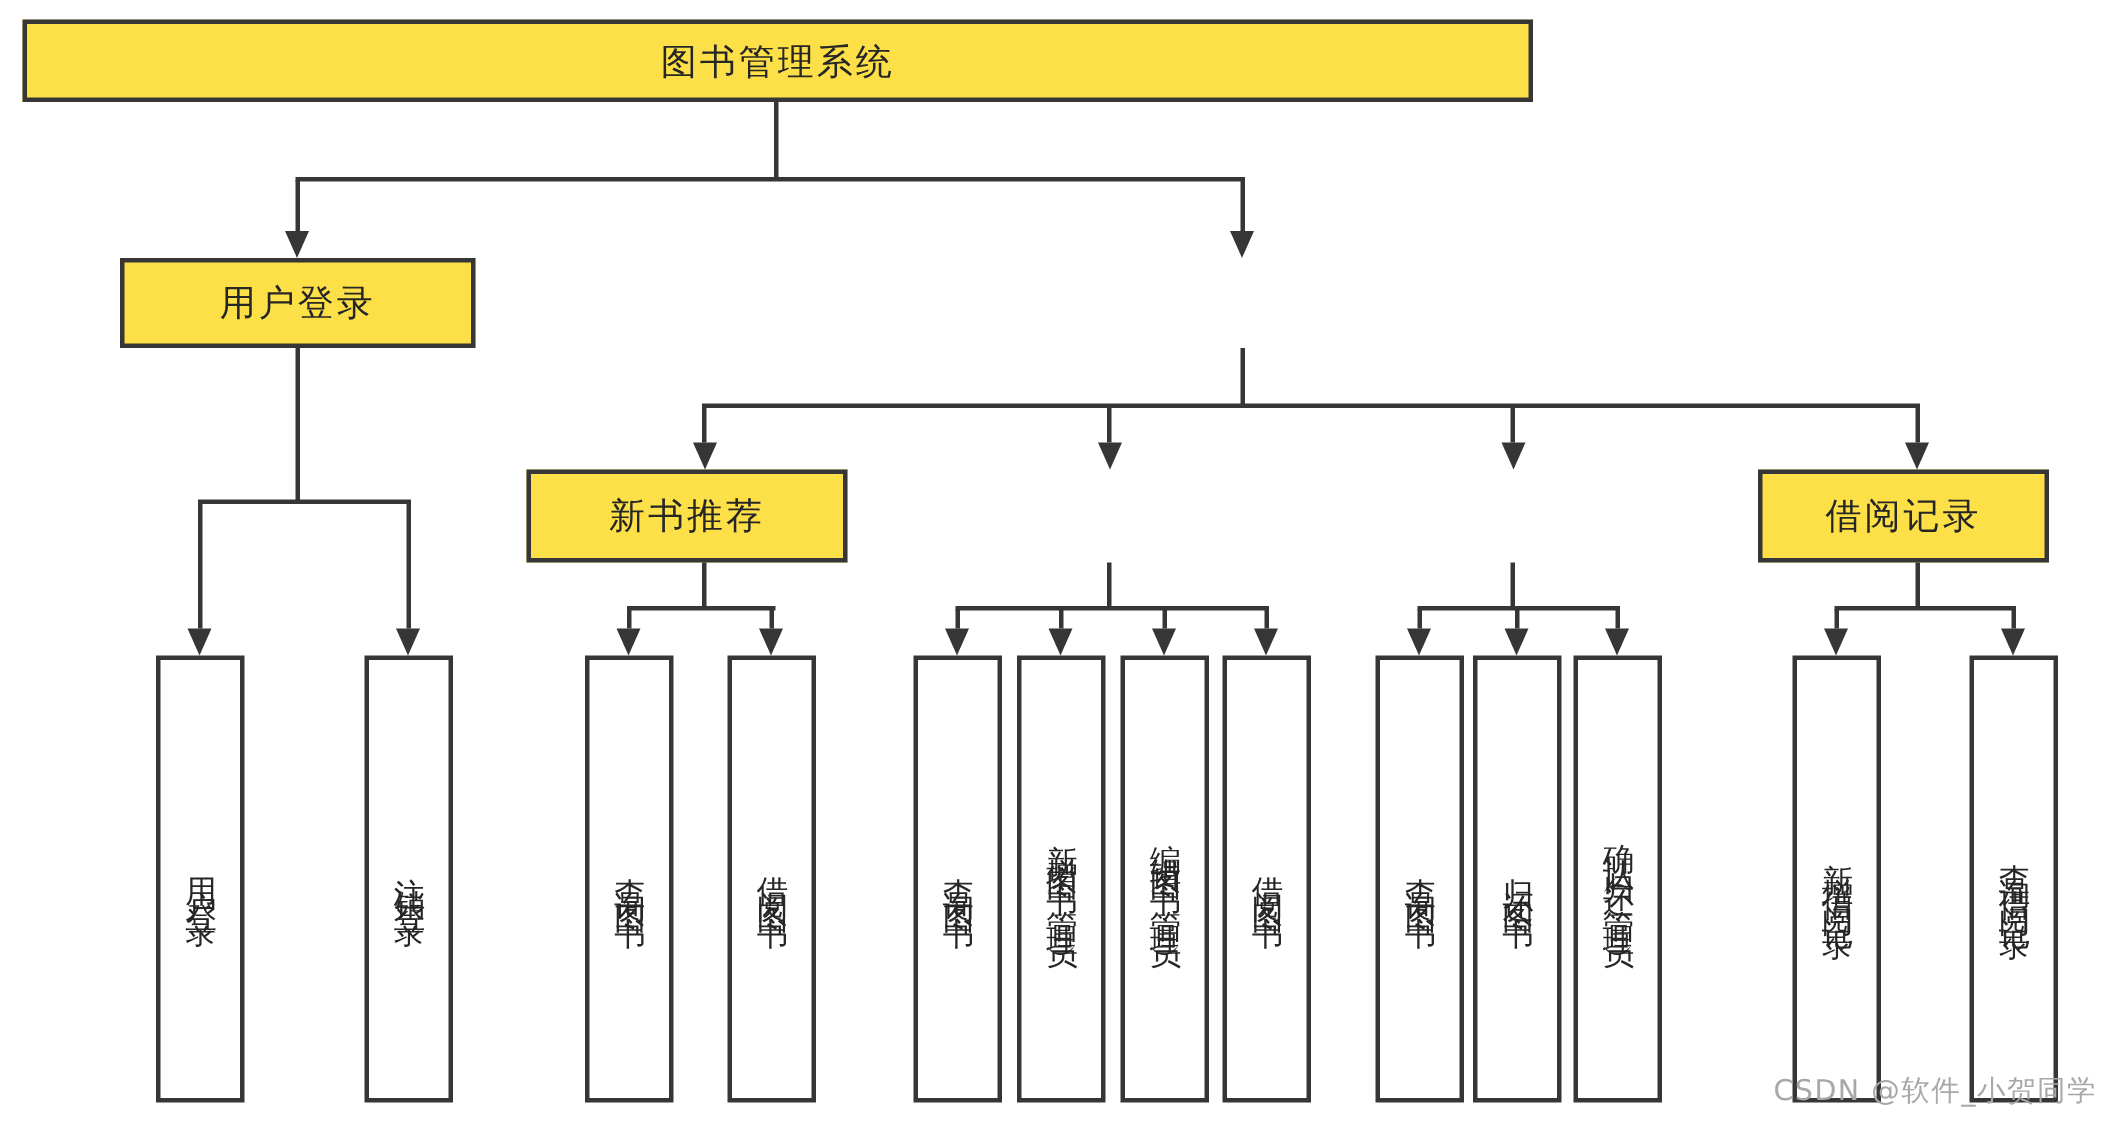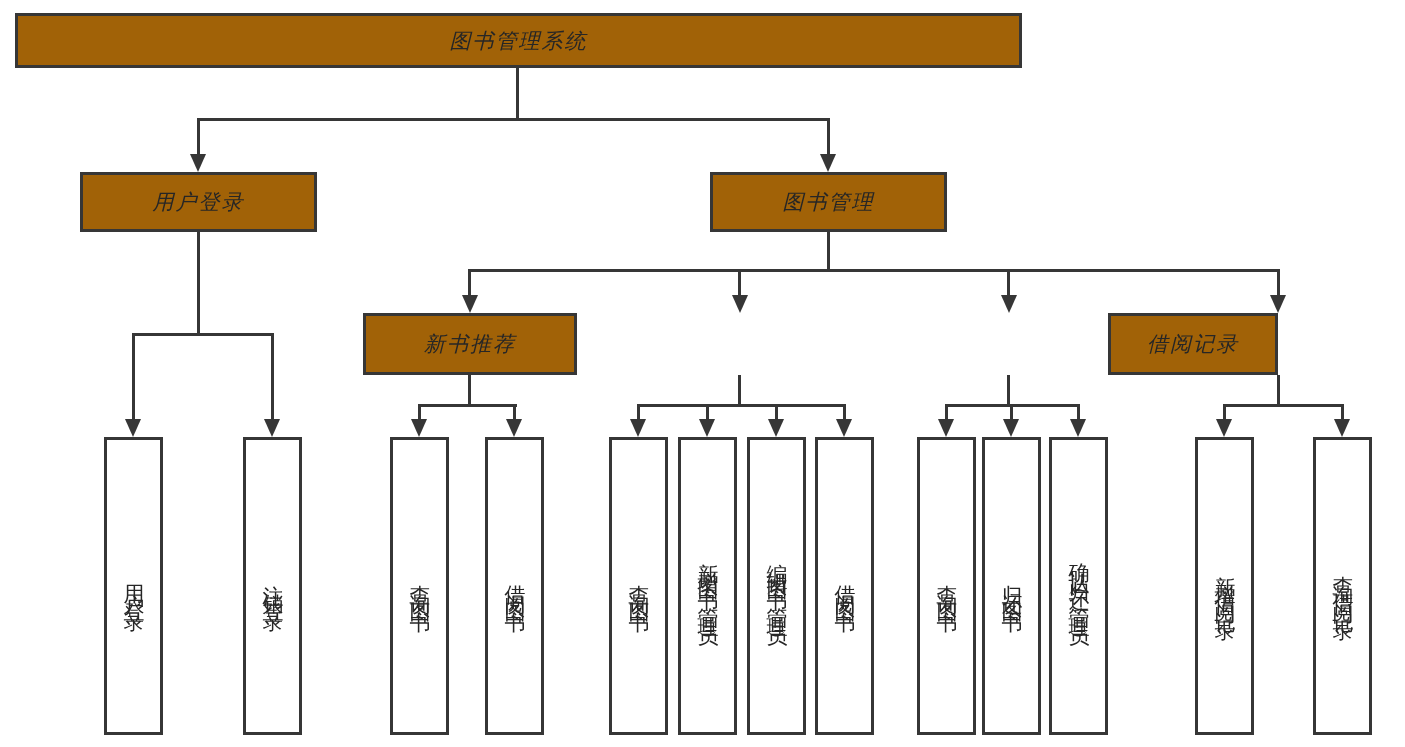--- a/index.html
+++ b/index.html
@@ -13,26 +13,25 @@
     width:1405px;height:747px;
     background:#ffffff;
     font-family:"DejaVu Sans","Liberation Sans",sans-serif;
     color:var(--text);
     overflow:hidden;
   }
   .box{
     position:absolute;
     box-sizing:border-box;
     border:3px solid var(--line);
-    background:#a16207;
+    background:#fde047;
     display:flex;align-items:center;justify-content:center;
-    font-size:21px;
+    font-size:24px;
     letter-spacing:2px;
     color:var(--text);
-    font-style:italic;
   }
   .leaf{
     position:absolute;
     box-sizing:border-box;
     border:3px solid var(--line);
     background:#ffffff;
     width:59px;height:298px;top:437px;
     display:flex;align-items:center;justify-content:center;
   }
   .leaf span{
@@ -68,31 +67,28 @@
 <div class="canvas">
 
   <div class="box" style="left:15px;top:13px;width:1007px;height:55px;">
     <span>图书管理系统</span>
   </div>
 
   <div class="box" style="left:80px;top:172px;width:237px;height:60px;">
     <span>用户登录</span>
   </div>
 
-  <div class="box" style="left:710px;top:172px;width:237px;height:60px;">
-    <span>图书管理</span>
-  </div>
 
-  <div class="box" style="left:363px;top:313px;width:214px;height:62px;justify-content:center;">
+  <div class="box" style="left:351px;top:313px;width:214px;height:62px;justify-content:center;">
     <span>新书推荐</span>
   </div>
 
 
 
-  <div class="box" style="left:1108px;top:313px;width:170px;height:62px;">
+  <div class="box" style="left:1172px;top:313px;width:194px;height:62px;">
     <span>借阅记录</span>
   </div>
 
   <div class="leaf" style="left:104px;">
     <span>用户登录</span>
   </div>
   <div class="leaf" style="left:243px;">
     <span>注销登录</span>
   </div>
 
@@ -185,14 +181,15 @@
   <div class="vline" style="left:1077px;top:406px;height:13px;"></div>
   <div class="arrow" style="left:1070px;top:419px;"></div>
 
   <div class="vline" style="left:1277px;top:375px;height:31px;"></div>
   <div class="hline" style="left:1223px;top:404px;width:121px;"></div>
   <div class="vline" style="left:1223px;top:406px;height:13px;"></div>
   <div class="arrow" style="left:1216px;top:419px;"></div>
   <div class="vline" style="left:1341px;top:406px;height:13px;"></div>
   <div class="arrow" style="left:1334px;top:419px;"></div>
 
+  <div class="watermark">CSDN @软件_小贺同学</div>
 
 </div>
 
 </body></html>

